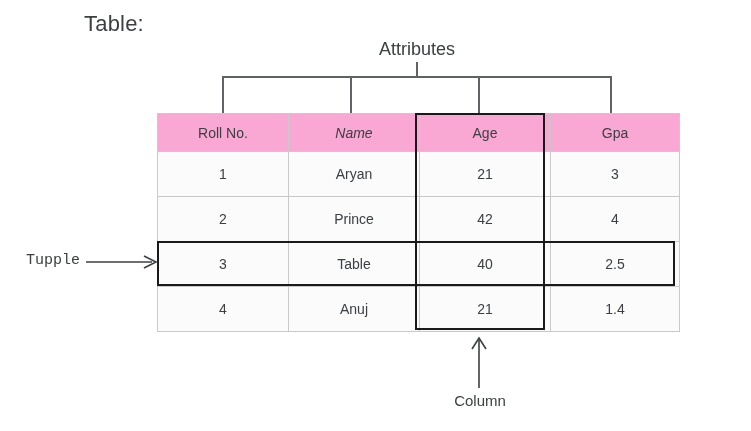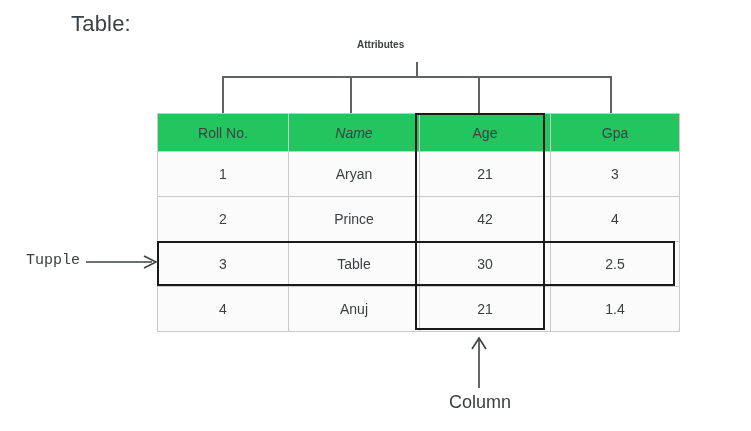--- a/index.html
+++ b/index.html
@@ -13,39 +13,39 @@
     height: 431px;
     background: #ffffff;
     overflow: hidden;
     font-family: "Liberation Sans", "DejaVu Sans", sans-serif;
     color: #3c4043;
   }
 
   
   #page-title {
     position: absolute;
-    left: 71px;
+    left: 84px;
     top: 11px;
     font-size: 22px;
     font-weight: 400;
     letter-spacing: 0.2px;
     color: #3c4043;
     white-space: nowrap;
   }
 
   
   #attributes-label {
     position: absolute;
     left: 357px;
     top: 39px;
     width: 120px;
-    font-size: 10px;
-    color: #3c4043;
-    white-space: nowrap;
-    font-weight: bold;
+    text-align: center;
+    font-size: 18px;
+    color: #3c4043;
+    white-space: nowrap;
   }
   .bracket-line {
     position: absolute;
     background: #5f6368;
   }
   #attr-stem {
     left: 416px;
     top: 62px;
     width: 1.5px;
     height: 15px;
@@ -82,21 +82,21 @@
     height: 44px;
     font-size: 14px;
     font-weight: 400;
     text-align: center;
     vertical-align: middle;
     color: #3c4043;
     background: #fbfbfb;
     padding: 0;
   }
   #data-table thead th {
-    background: #22c55e;
+    background: #f9a8d4;
     height: 37px;
     font-weight: 400;
     font-size: 14px;
   }
   .col-roll { width: 130px; }
   .col-name { width: 130px; font-style: italic; }
   .col-age  { width: 130px; margin-top: 45px; }
   .col-gpa  { width: 128px; margin-top: 29px; }
 
   
@@ -146,21 +146,21 @@
     top: 336px;
     width: 18px;
     height: 52px;
   }
   #column-label {
     position: absolute;
     left: 420px;
     top: 392px;
     width: 120px;
     text-align: center;
-    font-size: 18px;
+    font-size: 15px;
     color: #3c4043;
     white-space: nowrap;
   }
 </style>
 </head>
 <body>
 
 <div id="stage">
 
   <div id="page-title">Table:</div>
@@ -191,21 +191,21 @@
       </tr>
       <tr>
         <td>2</td>
         <td>Prince</td>
         <td>42</td>
         <td>4</td>
       </tr>
       <tr>
         <td>3</td>
         <td>Table</td>
-        <td>30</td>
+        <td>40</td>
         <td>2.5</td>
       </tr>
       <tr>
         <td>4</td>
         <td>Anuj</td>
         <td>21</td>
         <td>1.4</td>
       </tr>
     </tbody>
   </table>

